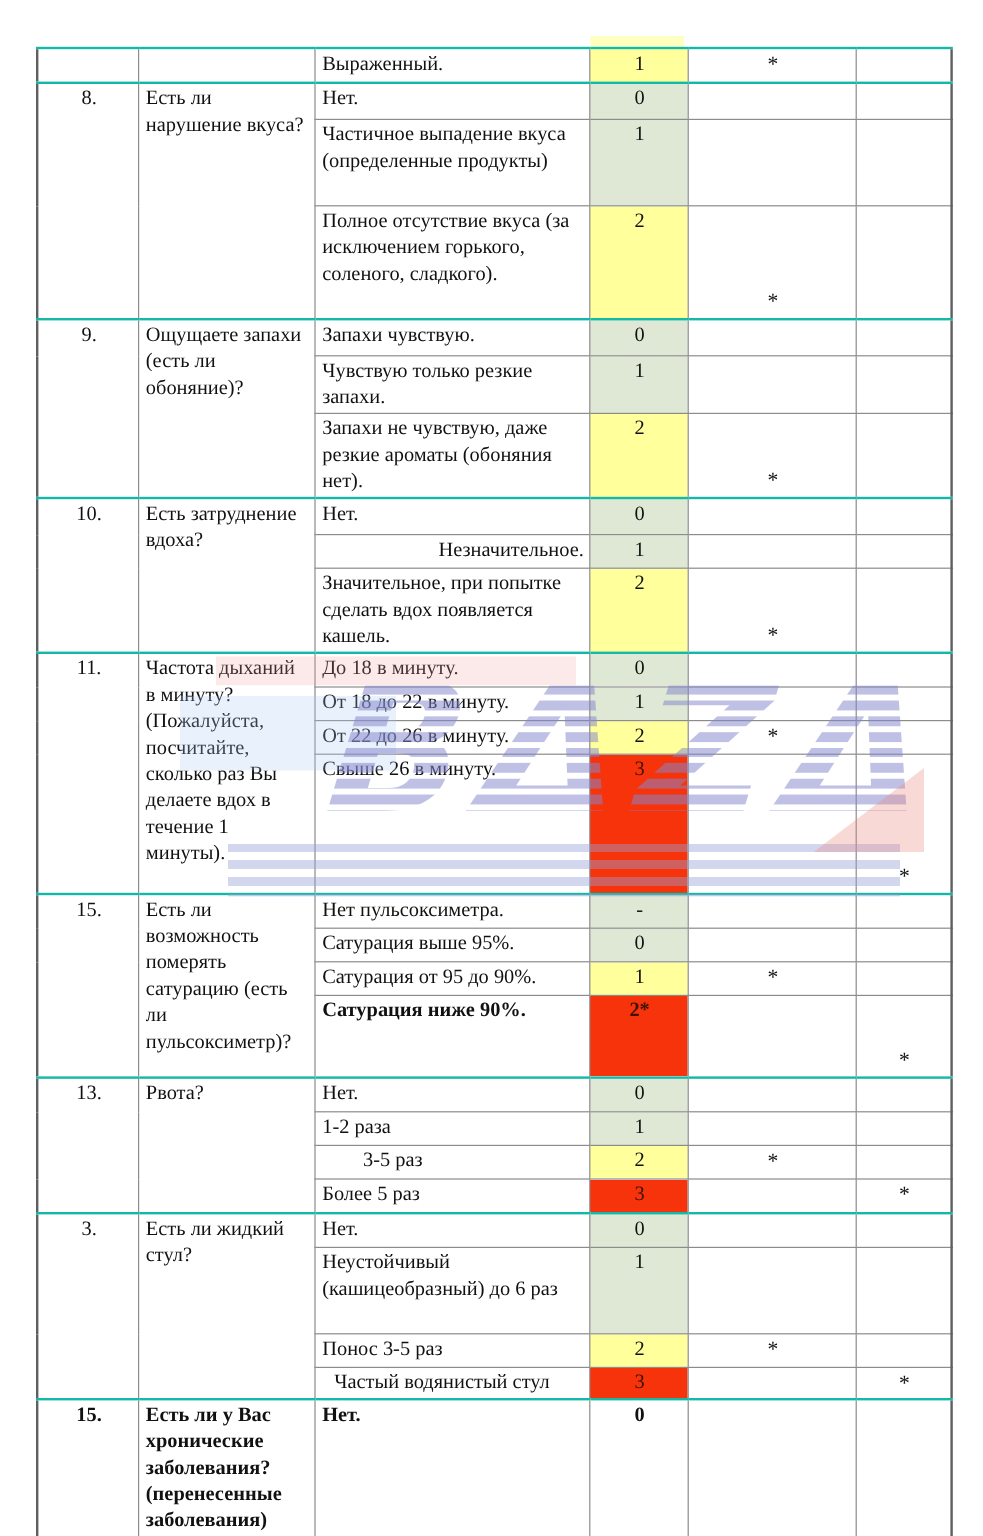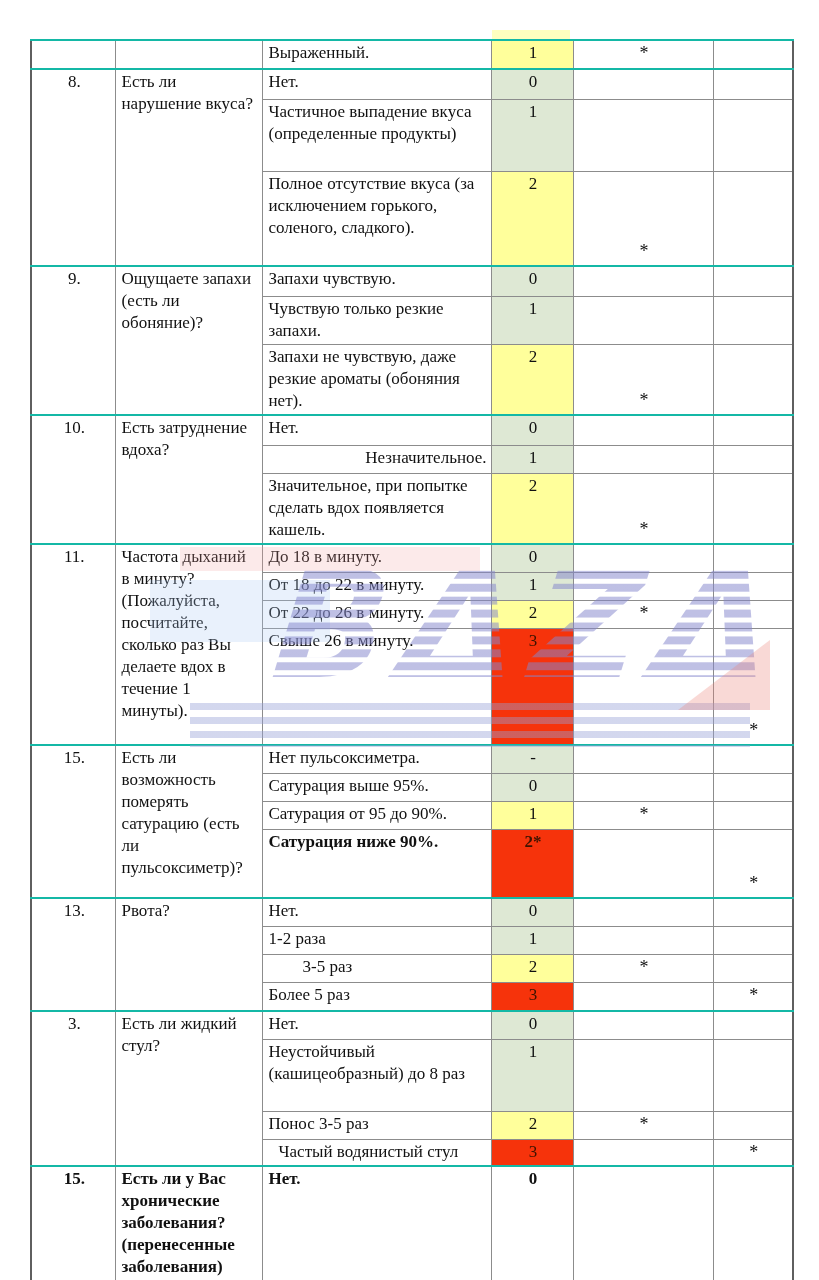--- a/index.html
+++ b/index.html
@@ -254,21 +254,21 @@
         </tr>
         <tr class="group-start">
           <td class="number" rowspan="4">3.</td>
           <td class="question" rowspan="4">Есть ли жидкий стул?</td>
           <td class="answer" style="height: 24px;">Нет.</td>
           <td class="score bg-green">0</td>
           <td class="flag"></td>
           <td class="flag"></td>
         </tr>
         <tr>
-          <td class="answer" style="height: 68px;">Неустойчивый (кашицеобразный) до 8 раз</td>
+          <td class="answer" style="height: 68px;">Неустойчивый (кашицеобразный) до 6 раз</td>
           <td class="score bg-green">1</td>
           <td class="flag"></td>
           <td class="flag"></td>
         </tr>
         <tr>
           <td class="answer" style="height: 24px;">Понос 3-5 раз</td>
           <td class="score bg-yellow">2</td>
           <td class="flag">*</td>
           <td class="flag"></td>
         </tr>

